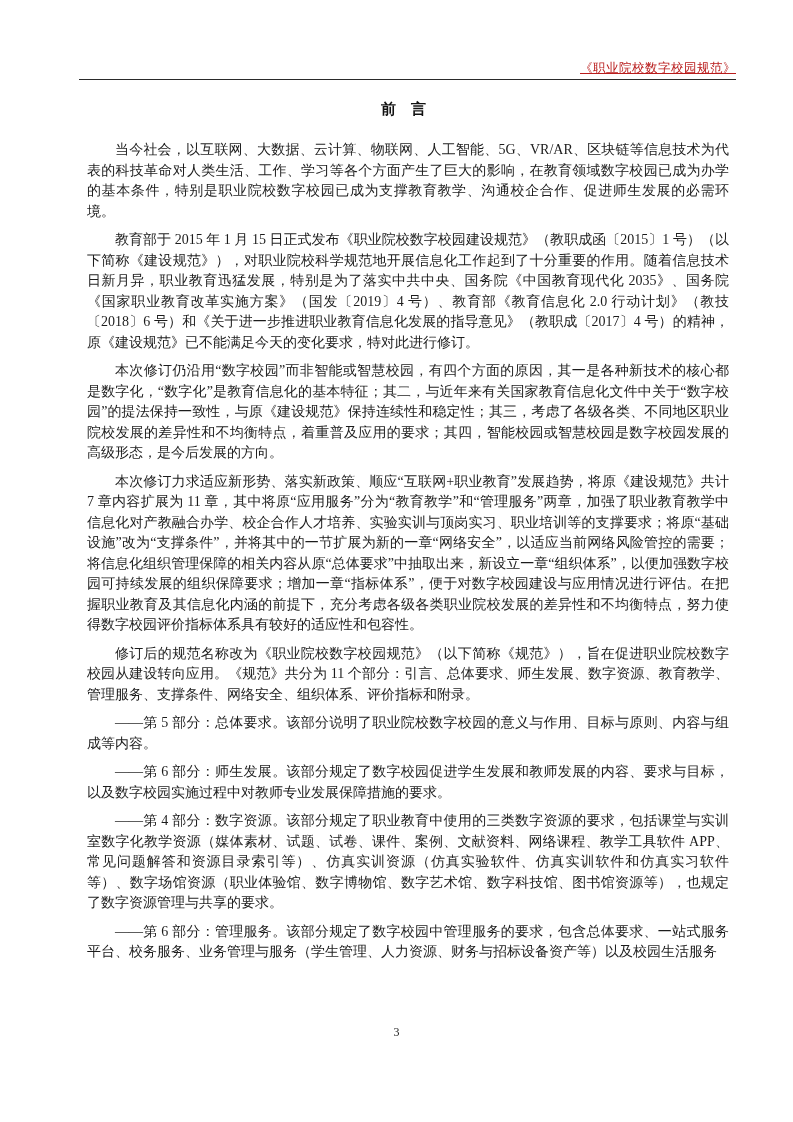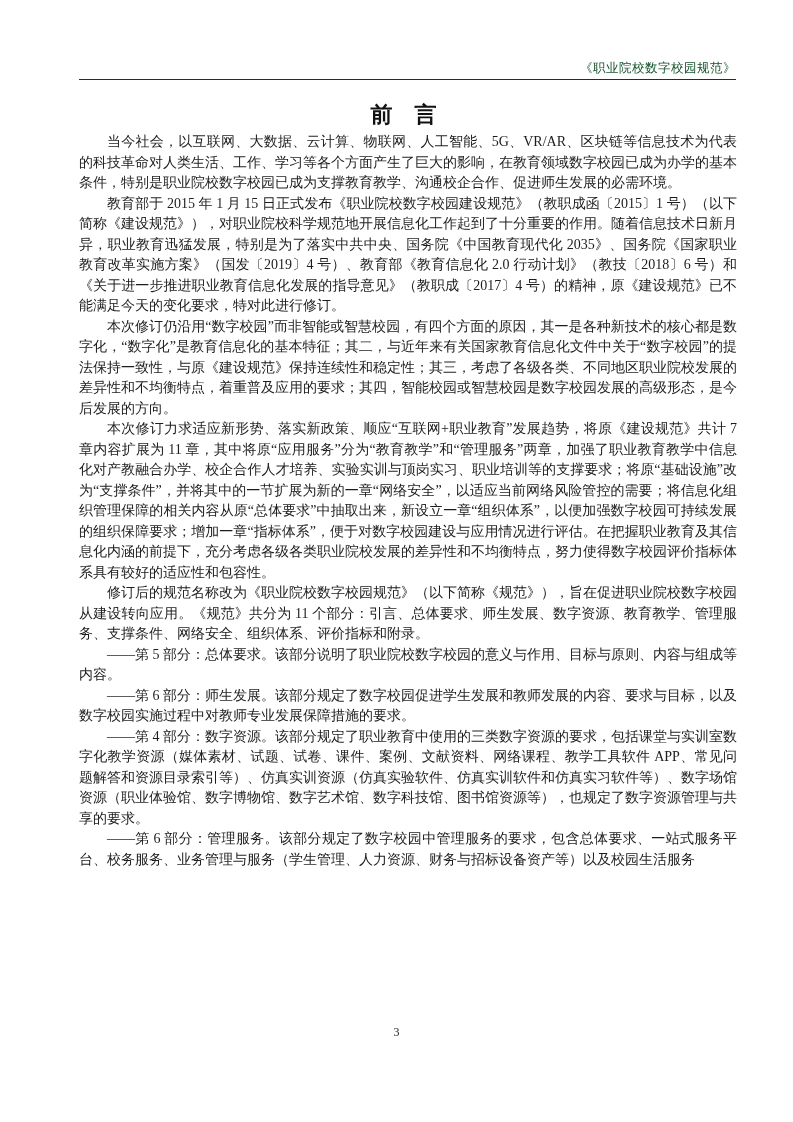--- a/index.html
+++ b/index.html
@@ -18,52 +18,53 @@
     overflow: hidden;
   }
   .running-header {
     position: absolute;
     top: 60px;
     left: 79px;
     right: 57px;
     text-align: right;
     font-size: 12.5px;
     letter-spacing: 0.5px;
-    color: #14532d;
+    color: #b91c1c;
+    text-decoration: underline;
   }
   .header-rule {
     position: absolute;
     top: 79px;
     left: 79px;
     right: 57px;
     height: 0;
     border-bottom: 1.6px solid #2a2a2a;
   }
   .doc-title {
     position: absolute;
     top: 100px;
     left: 14px;
     right: 0;
     text-align: center;
-    font-size: 22px;
+    font-size: 15px;
     font-weight: bold;
     color: #111111;
   }
   .doc-body {
     position: absolute;
     top: 132px;
     left: 79px;
     width: 658px;
     font-size: 14px;
     line-height: 20.5px;
     text-align: justify;
     color: #1c1c1c;
   }
   .doc-body p {
-    margin: 0;
+    margin: 8px;
     padding: 0;
     text-indent: 2em;
   }
   .page-number {
     position: absolute;
     top: 1025px;
     left: 0;
     right: 0;
     text-align: center;
     font-size: 12px;

